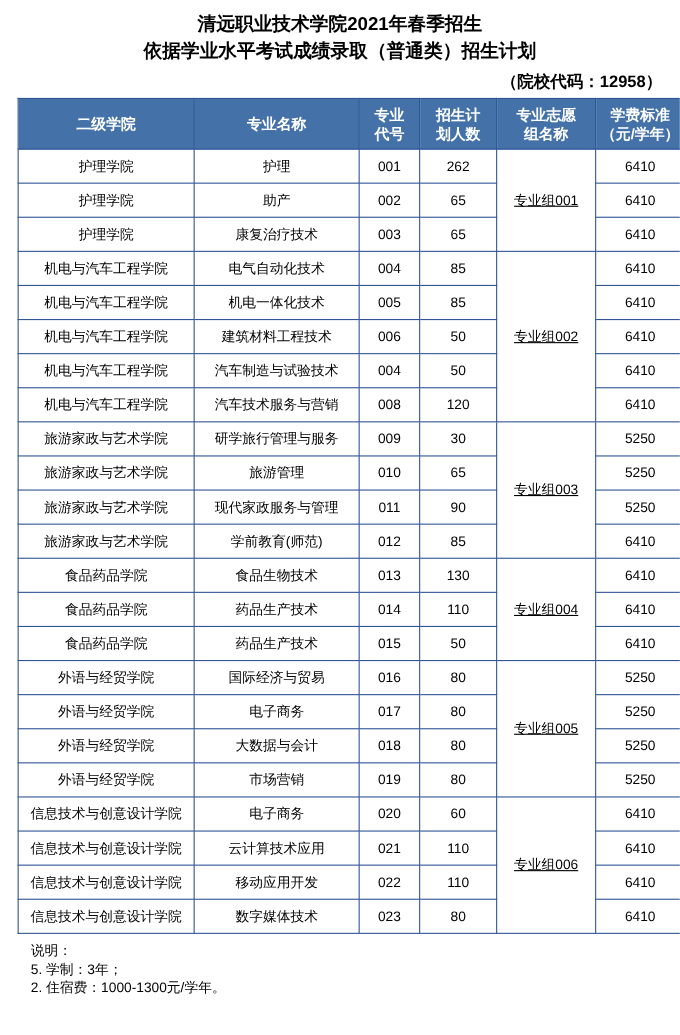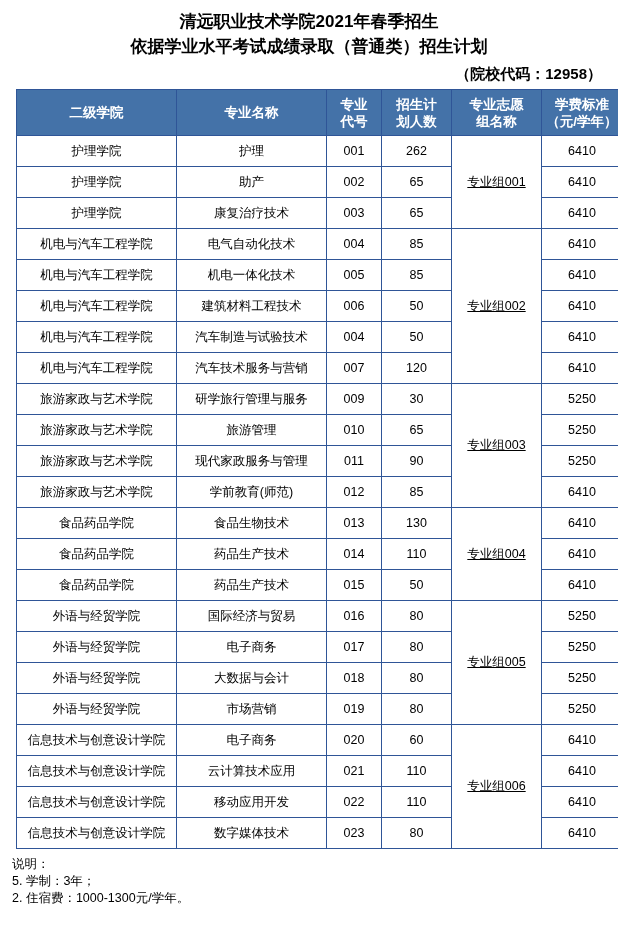--- a/index.html
+++ b/index.html
@@ -69,21 +69,21 @@
   col.c-major   { width: 150px; }
   col.c-code    { width: 55px; }
   col.c-num     { width: 70px; }
   col.c-group   { width: 90px; }
   col.c-fee     { width: 81px; }
 
   td.college { font-size: 12.5px; }
   td.major   { font-size: 12.5px; }
   td.group   { font-size: 13px; text-decoration: underline; }
   .notes {
-    margin-left: 12px;
+    margin-left: 28px;
     margin-top: 7px;
     font-size: 12.5px;
     line-height: 17px;
   }
   .notes div { white-space: nowrap; }
 </style>
 </head>
 <body>
 
 <div class="page">
@@ -178,21 +178,21 @@
         <tr>
           <td class="college">机电与汽车工程学院</td>
           <td class="major">汽车制造与试验技术</td>
           <td>004</td>
           <td>50</td>
           <td>6410</td>
         </tr>
         <tr>
           <td class="college">机电与汽车工程学院</td>
           <td class="major">汽车技术服务与营销</td>
-          <td>007</td>
+          <td>008</td>
           <td>120</td>
           <td>6410</td>
         </tr>
         <tr>
           <td class="college">旅游家政与艺术学院</td>
           <td class="major">研学旅行管理与服务</td>
           <td>009</td>
           <td>30</td>
           <td class="group" rowspan="4">专业组003</td>
           <td>5250</td>

